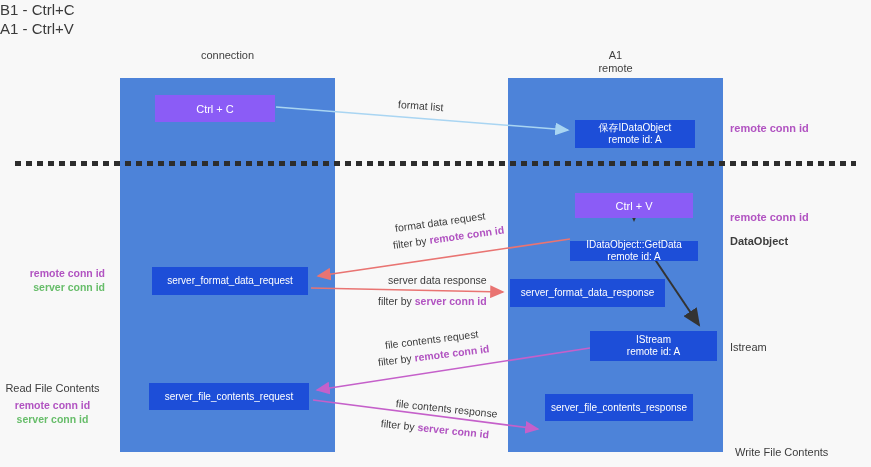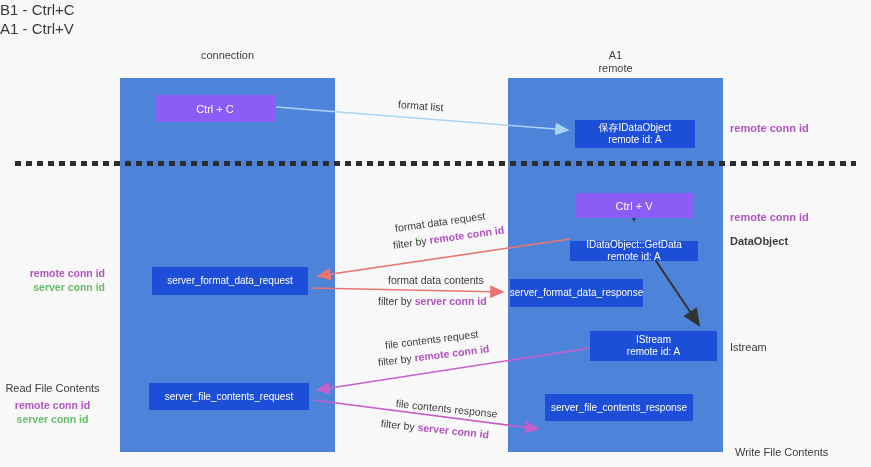--- a/index.html
+++ b/index.html
@@ -111,38 +111,38 @@
     <span>IDataObject::GetData</span>
     <span>remote id: A</span>
   </div>
   <div class="abs obox" style="left:590px;top:331px;width:127px;height:30px;">
     <span>IStream</span>
     <span>remote id: A</span>
   </div>
   <div class="abs obox" style="left:152px;top:267px;width:156px;height:28px;">
     <span>server_format_data_request</span>
   </div>
-  <div class="abs obox" style="left:510px;top:279px;width:133px;height:28px;">
+  <div class="abs obox" style="left:510px;top:279px;width:155px;height:28px;">
     <span>server_format_data_response</span>
   </div>
   <div class="abs obox" style="left:149px;top:383px;width:160px;height:27px;">
     <span>server_file_contents_request</span>
   </div>
   <div class="abs obox" style="left:545px;top:394px;width:148px;height:27px;">
     <span>server_file_contents_response</span>
   </div>
 
   <div class="abs arrow-label" style="left:398px;top:98px;transform:rotate(4deg);">format list</div>
 
   <div class="abs arrow-label" style="left:395px;top:222px;transform:rotate(-8deg);">format data request</div>
   <div class="abs arrow-label" style="left:393px;top:239px;transform:rotate(-8deg);">
     <span>filter by </span><span class="key-magenta">remote conn id</span>
   </div>
 
-  <div class="abs arrow-label" style="left:388px;top:274px;">format data contents</div>
+  <div class="abs arrow-label" style="left:388px;top:274px;">server data response</div>
   <div class="abs arrow-label" style="left:378px;top:295px;">
     <span>filter by </span><span class="key-magenta">server conn id</span>
   </div>
 
   <div class="abs arrow-label" style="left:385px;top:339px;transform:rotate(-7deg);">file contents request</div>
   <div class="abs arrow-label" style="left:378px;top:356px;transform:rotate(-7deg);">
     <span>filter by </span><span class="key-magenta">remote conn id</span>
   </div>
 
   <div class="abs arrow-label" style="left:396px;top:397px;transform:rotate(6deg);">file contents response</div>

